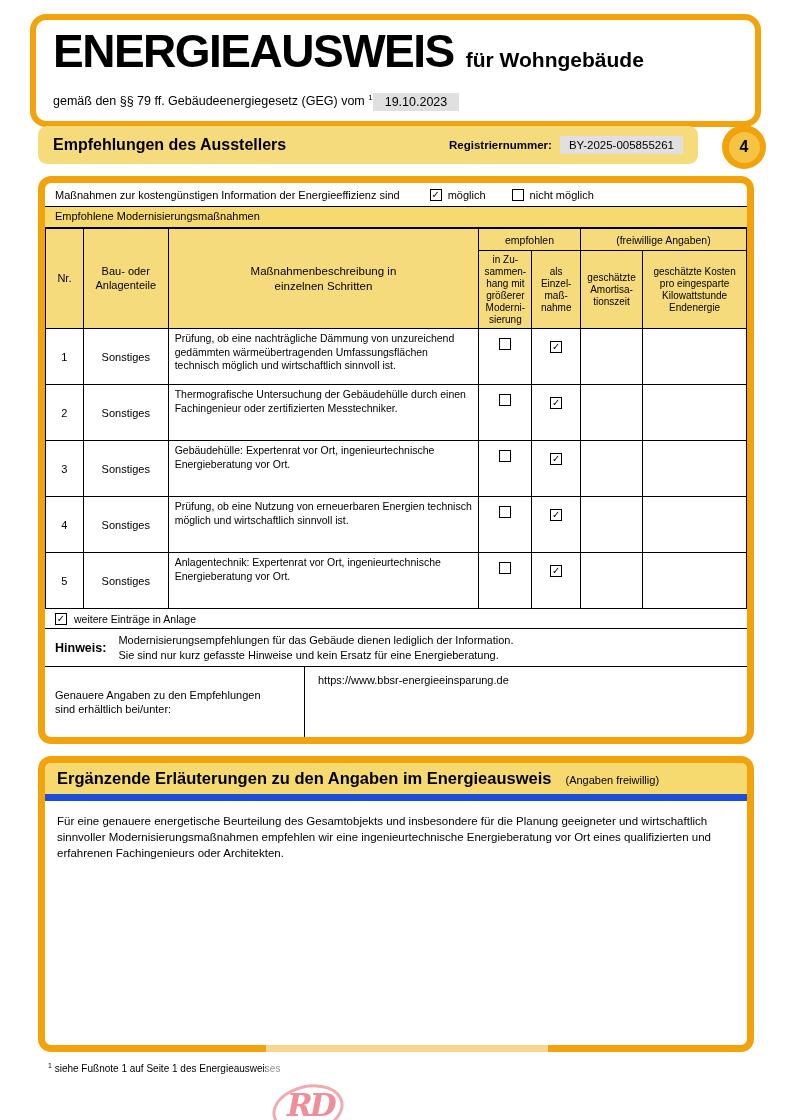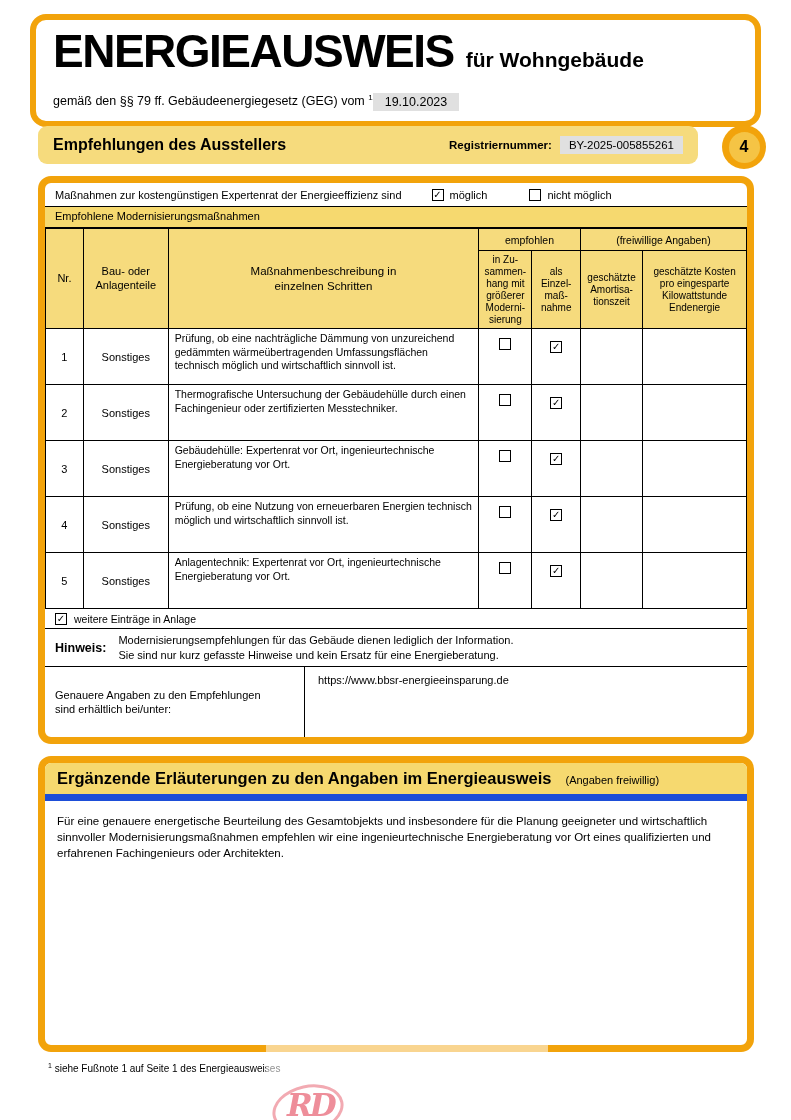--- a/index.html
+++ b/index.html
@@ -64,21 +64,21 @@
   .sec-title{
     background:var(--yellow-bar);padding:5px 10px 5px;
     font-size:15.5px;font-weight:bold;border-bottom:1px solid #000;flex:0 0 auto;
   }
   .statement-row{
     display:flex;align-items:center;padding:0 10px;font-size:11px;
     border-bottom:1px solid #000;height:24px;flex:0 0 auto;
   }
   .statement-row .opt{display:inline-flex;align-items:center;gap:6px;}
   .opt-first{margin-left:30px;}
-  .opt-second{margin-left:42px;}
+  .opt-second{margin-left:26px;}
   .subheader-row{
     background:var(--yellow-bar);padding:3px 10px;font-size:11px;
     border-bottom:1px solid #000;flex:0 0 auto;height:21px;
   }
 
   
   .cb{
     display:inline-flex;align-items:center;justify-content:center;
     width:12px;height:12px;border:1px solid #000;background:#fff;
     font-size:10px;line-height:1;flex:0 0 auto;
@@ -170,21 +170,21 @@
       <span class="reg-value">BY-2025-005855261</span>
     </span>
   </div>
   <div class="page-circle">
     <div class="page-circle-inner">4</div>
   </div>
 
   <div class="section-box box-modernization">
 
     <div class="statement-row">
-      <span>Maßnahmen zur kostengünstigen Expertenrat der Energieeffizienz sind</span>
+      <span>Maßnahmen zur kostengünstigen Information der Energieeffizienz sind</span>
       <span class="opt opt-first">
         <span class="cb">✓</span>
         <span>möglich</span>
       </span>
       <span class="opt opt-second">
         <span class="cb"></span>
         <span>nicht möglich</span>
       </span>
     </div>
 

